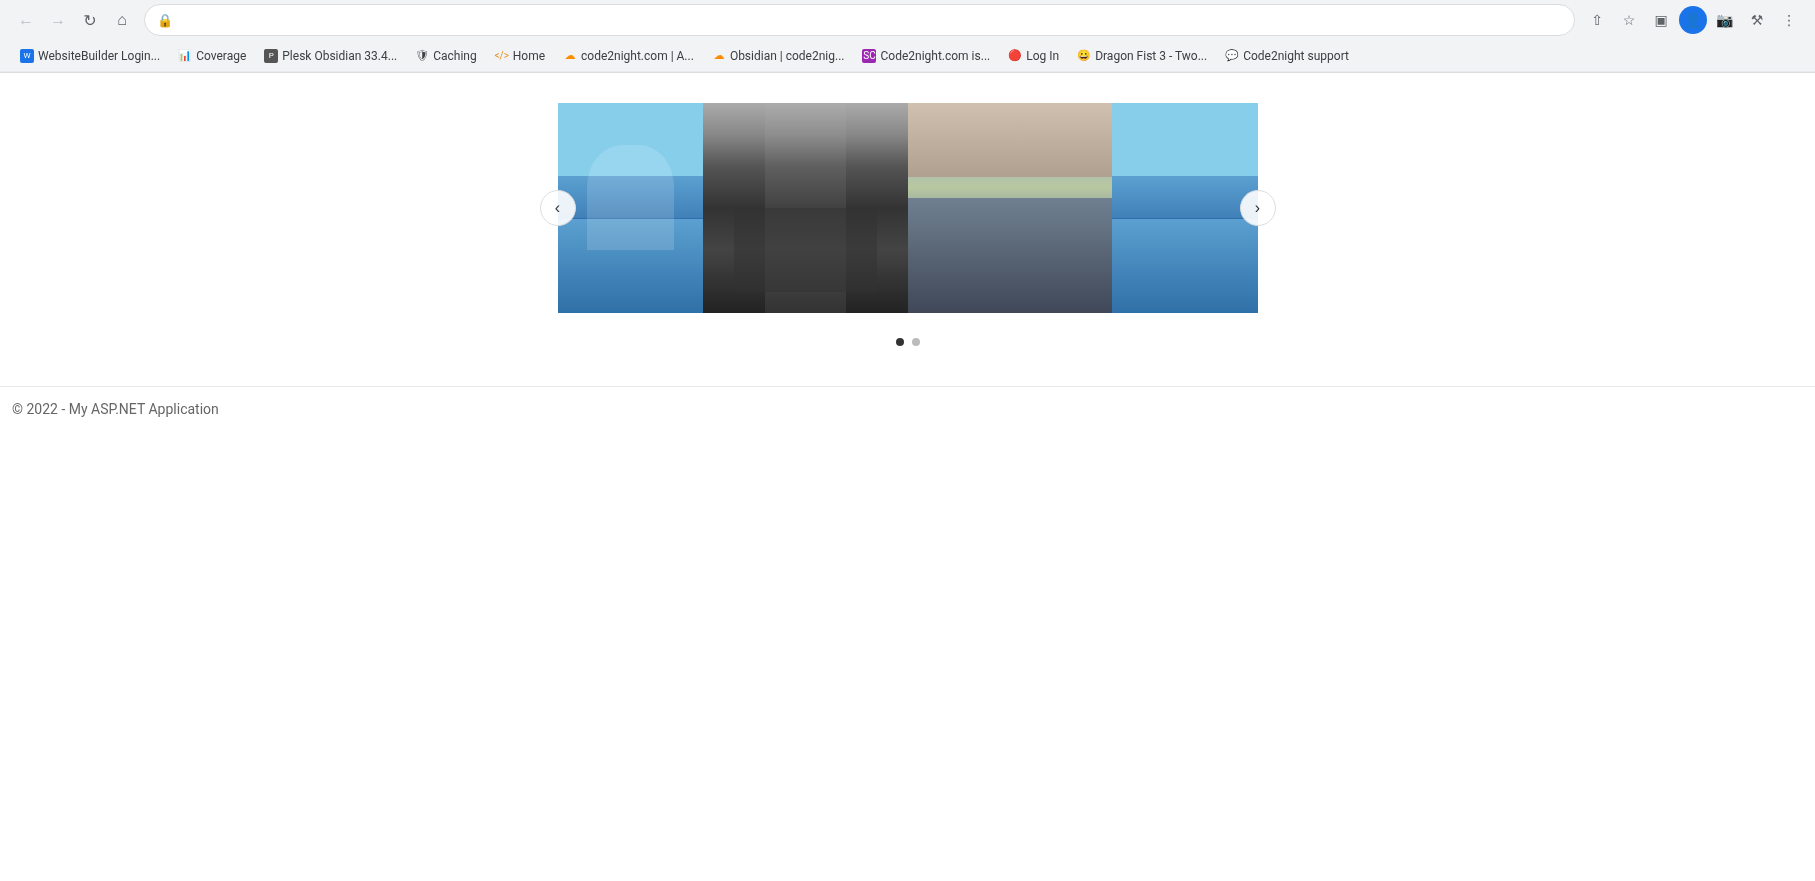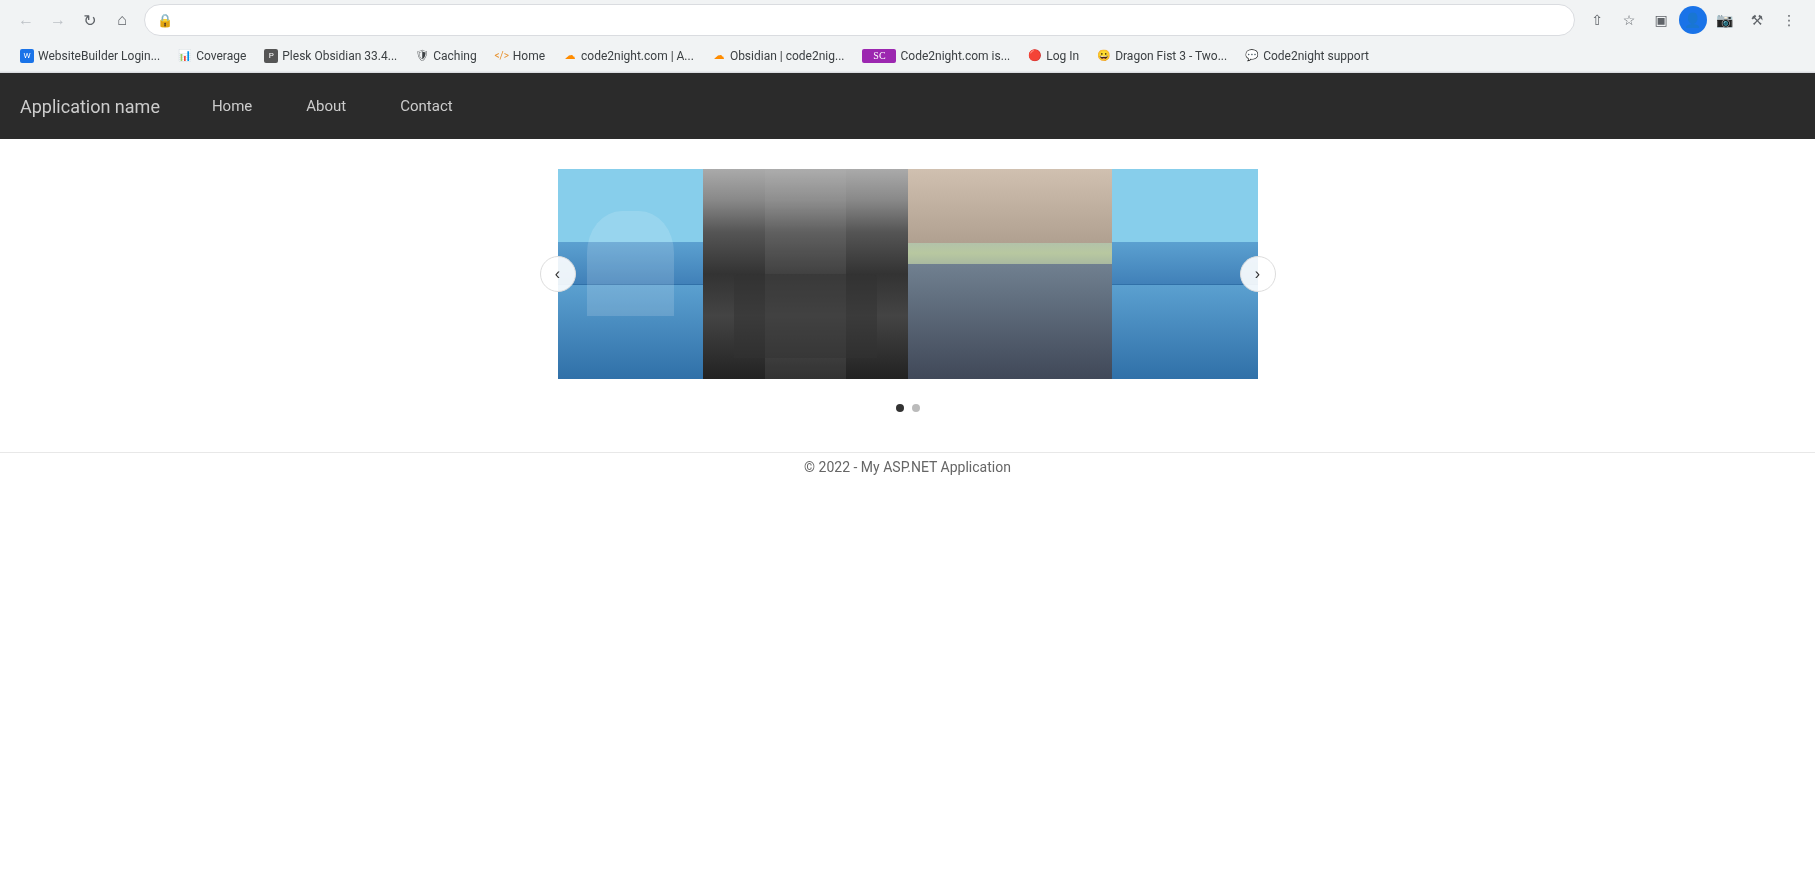--- a/index.html
+++ b/index.html
@@ -212,23 +212,22 @@
       border-radius: 50%;
       background: #333;
       cursor: pointer;
     }
     .dot.active { background: #333; }
     .dot.inactive { background: #bbb; }
 
     
     .site-footer {
       border-top: 1px solid #e8e8e8;
-      padding: 4px;
+      padding: 12px;
       margin-top: 20px;
-      text-align: center;
     }
 
     .footer-text {
       color: #666;
       font-size: 14px;
     }
 
     
     .fav-blue { background: #1a73e8; color: white; border-radius: 2px; }
     .fav-gray { background: #666; color: white; border-radius: 2px; }
@@ -283,46 +282,40 @@
     </div>
     <div class="bookmark-item">
       <div class="bookmark-favicon" style="width:14px;height:14px;font-size:11px;display:flex;align-items:center;justify-content:center;color:#ff8c00;">☁</div>
       <span>code2night.com | A...</span>
     </div>
     <div class="bookmark-item">
       <div class="bookmark-favicon" style="width:14px;height:14px;font-size:11px;display:flex;align-items:center;justify-content:center;color:#ff8c00;">☁</div>
       <span>Obsidian | code2nig...</span>
     </div>
     <div class="bookmark-item">
-      <div class="bookmark-favicon" style="width:34px;height:14px;border-radius:2px;background:#9c27b0;color:white;font-size:10px;display:flex;align-items:center;justify-content:center;font-family:Liberation Serif, serif;">SC</div>
+      <div class="bookmark-favicon" style="width:14px;height:14px;border-radius:2px;background:#9c27b0;color:white;font-size:10px;display:flex;align-items:center;justify-content:center;">SC</div>
       <span>Code2night.com is...</span>
     </div>
     <div class="bookmark-item">
       <div class="bookmark-favicon" style="width:14px;height:14px;font-size:11px;display:flex;align-items:center;justify-content:center;">🔴</div>
       <span>Log In</span>
     </div>
     <div class="bookmark-item">
       <div class="bookmark-favicon" style="width:14px;height:14px;font-size:11px;display:flex;align-items:center;justify-content:center;">😀</div>
       <span>Dragon Fist 3 - Two...</span>
     </div>
     <div class="bookmark-item">
       <div class="bookmark-favicon" style="width:14px;height:14px;font-size:11px;display:flex;align-items:center;justify-content:center;">💬</div>
       <span>Code2night support</span>
     </div>
   </div>
 </div>
 
 <div class="website">
 
-  <nav class="site-nav">
-    <span class="site-brand">Application name</span>
-    <a class="site-nav-link">Home</a>
-    <a class="site-nav-link">About</a>
-    <a class="site-nav-link">Contact</a>
-  </nav>
 
   <div class="carousel-container">
     <div style="position: relative; width: 700px;">
       <button class="carousel-prev">‹</button>
 
       <div class="carousel-wrapper">
         <div class="carousel-images">
 
           <div class="ci-1" style="
             flex: 1;

